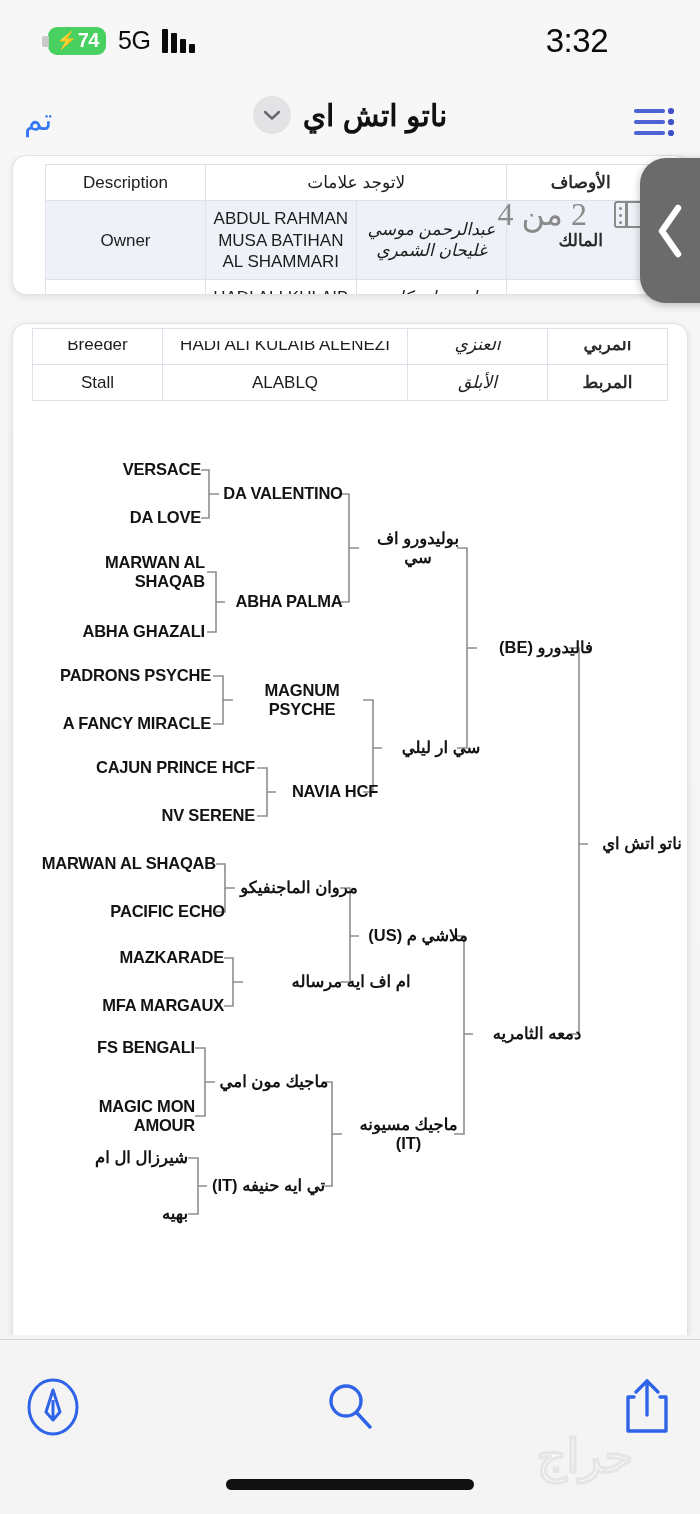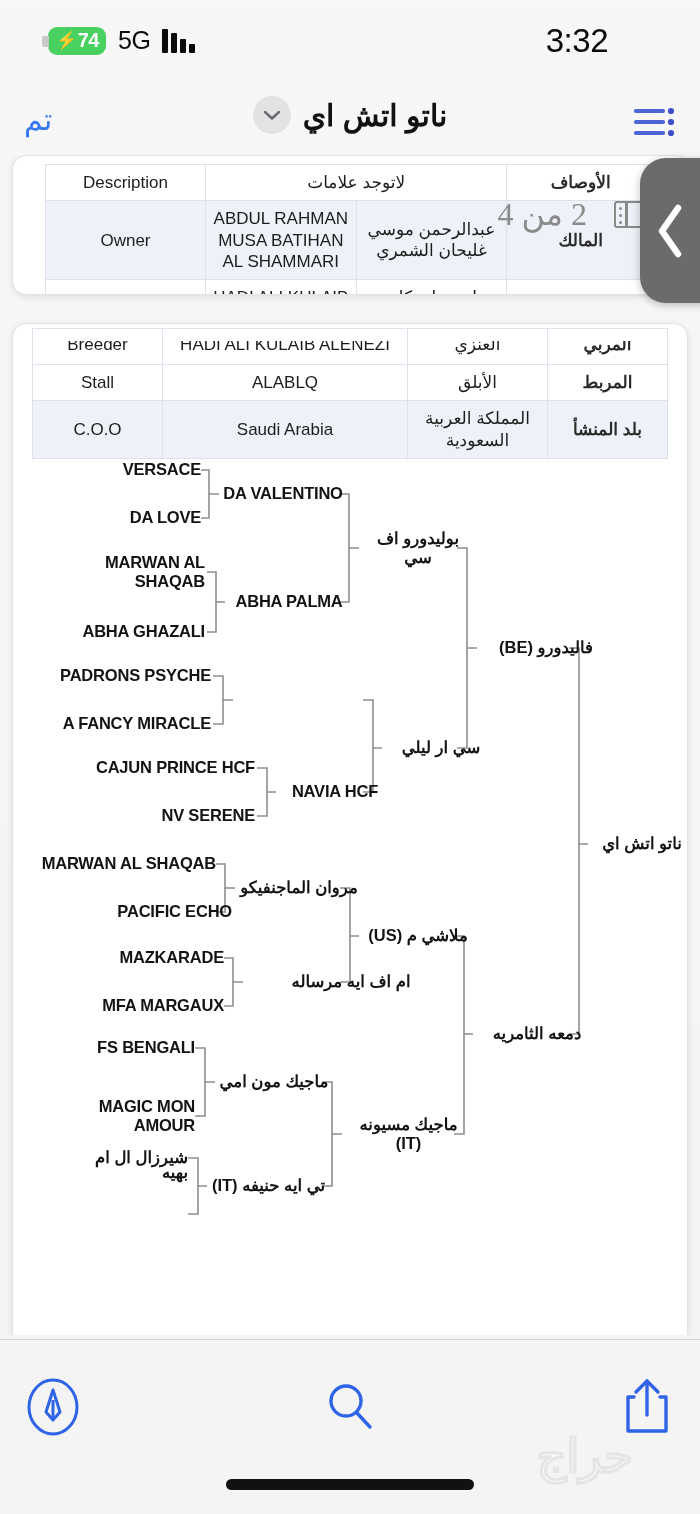--- a/index.html
+++ b/index.html
@@ -103,21 +103,21 @@
   }
   table.info-table td {
     border: 1px solid #dde2ea;
     padding: 7px 6px;
     text-align: center;
     vertical-align: middle;
     line-height: 1.25;
   }
   .col-en-label { width: 130px; }
   .col-en-value { width: 245px; }
-  .col-ar-value { width: 140px; direction: rtl; }
+  .col-ar-value { width: 140px; direction: rtl; font-style: italic; }
   .col-ar-label { width: 120px; direction: rtl; font-weight: bold; color: #2a2a2a; }
   tr.shade td { background: #eef2f8; }
   tr.clip-top td {
     padding-top: 12px; padding-bottom: 9px;
     height: 18px; overflow: hidden;
   }
   .clipwrap { height: 14px; overflow: hidden; position: relative; }
   .clipwrap span { position: absolute; bottom: 0; left: 0; right: 0; }
 
   #table-1-wrap { position: relative; padding-top: 8px; }
@@ -307,26 +307,20 @@
                     <span>المربي</span>
                   </div>
               </td>
             </tr>
             <tr>
               <td class="col-en-label">Stall</td>
               <td class="col-en-value">ALABLQ</td>
               <td class="col-ar-value">الأبلق</td>
               <td class="col-ar-label">المربط</td>
             </tr>
-            <tr class="shade">
-              <td class="col-en-label">C.O.O</td>
-              <td class="col-en-value">Saudi Arabia</td>
-              <td class="col-ar-value">المملكة العربية السعودية</td>
-              <td class="col-ar-label">بلد المنشأ</td>
-            </tr>
           </tbody>
         </table>
       </div>
 
       <div id="pedigree">
         <svg width="676" height="810">
           <g fill="none" stroke="#8e8e8e" stroke-width="1.6">
 
             <path d="M188 24 L196 24 L196 48 L206 48"></path>
             <path d="M188 72 L196 72 L196 48"></path>
@@ -381,46 +375,47 @@
 
         <div class="node en right-align" style="left:40px; width:152px; top:126px;">MARWAN AL
 SHAQAB</div>
         <div class="node en right-align" style="left:40px; width:152px; top:186px;">ABHA GHAZALI</div>
         <div class="node en left-align" style="left:216px; width:120px; top:156px;">ABHA PALMA</div>
 
         <div class="node ar left-align" style="left:350px; width:110px; top:102px;">بوليدورو اف سي</div>
 
         <div class="node en right-align" style="left:40px; width:158px; top:230px;">PADRONS PSYCHE</div>
         <div class="node en right-align" style="left:40px; width:158px; top:278px;">A FANCY MIRACLE</div>
+        <div class="node en left-align" style="left:224px; width:130px; top:254px;">MAGNUM PSYCHE</div>
 
         <div class="node en right-align" style="left:60px; width:182px; top:322px;">CAJUN PRINCE HCF</div>
         <div class="node en right-align" style="left:60px; width:182px; top:370px;">NV SERENE</div>
         <div class="node en left-align" style="left:267px; width:110px; top:346px;">NAVIA HCF</div>
 
         <div class="node ar left-align" style="left:373px; width:110px; top:302px;">سي ار ليلي</div>
 
         <div class="node ar left-align" style="left:468px; width:130px; top:202px;">فاليدورو (BE)</div>
 
         <div class="node en right-align" style="left:15px; width:188px; top:418px;">MARWAN AL SHAQAB</div>
-        <div class="node en right-align" style="left:31px; width:188px; top:466px;text-align:right;">PACIFIC ECHO</div>
+        <div class="node en right-align" style="left:24px; width:188px; top:466px;text-align:right;">PACIFIC ECHO</div>
         <div class="node ar left-align" style="left:226px; width:120px; top:442px;">مروان الماجنفيكو</div>
 
         <div class="node en right-align" style="left:40px; width:171px; top:512px;">MAZKARADE</div>
         <div class="node en right-align" style="left:40px; width:171px; top:560px;">MFA MARGAUX</div>
         <div class="node ar left-align" style="left:234px; width:120px; top:536px;margin-left:44px;">ام اف ايه مرساله</div>
 
         <div class="node ar left-align" style="left:350px; width:110px; top:490px;">ملاشي م (US)</div>
 
         <div class="node en right-align" style="left:25px; width:157px; top:602px;">FS BENGALI</div>
         <div class="node en right-align" style="left:25px; width:157px; top:670px;">MAGIC MON
 AMOUR</div>
         <div class="node ar left-align" style="left:206px; width:110px; top:636px;">ماجيك مون امي</div>
 
         <div class="node ar right-align" style="left:30px; width:145px; top:712px;">شيرزال ال ام</div>
-        <div class="node ar right-align" style="left:30px; width:145px; top:727px;">بهيه</div>
+        <div class="node ar right-align" style="left:30px; width:145px; top:768px;">بهيه</div>
         <div class="node ar left-align" style="left:198px; width:115px; top:740px;">تي ايه حنيفه (IT)</div>
 
         <div class="node ar left-align" style="left:333px; width:125px; top:688px;">ماجيك مسيونه (IT)</div>
 
         <div class="node ar left-align" style="left:464px; width:120px; top:588px;">دمعه الثامريه</div>
 
         <div class="node ar left-align" style="left:579px; width:100px; top:398px;">ناتو اتش اي</div>
       </div>
     </div>
 

